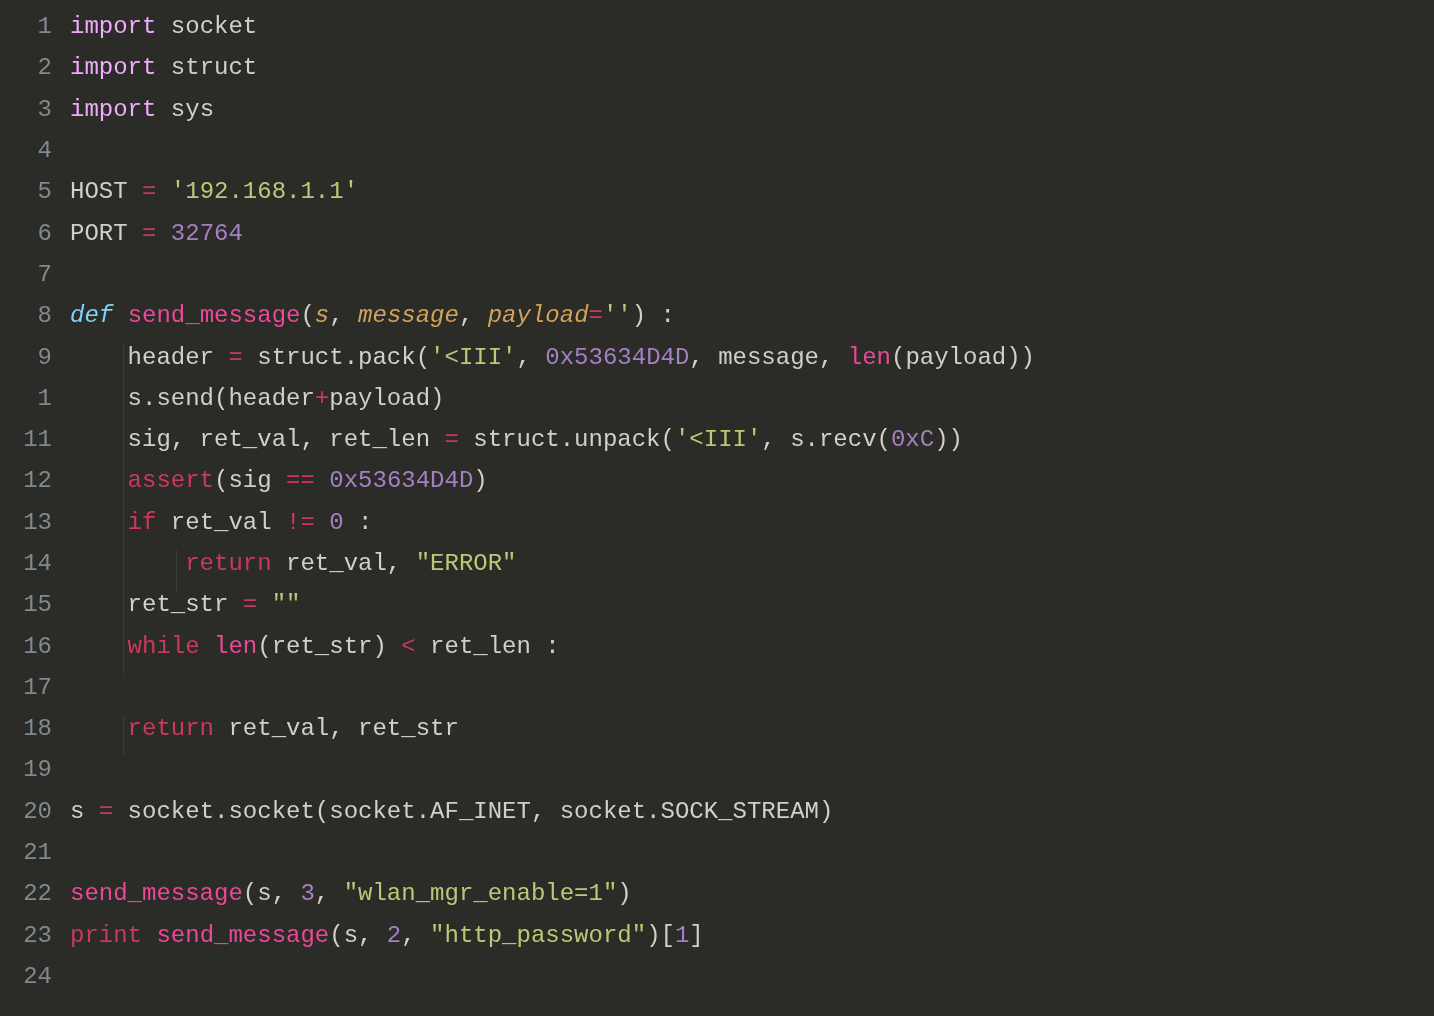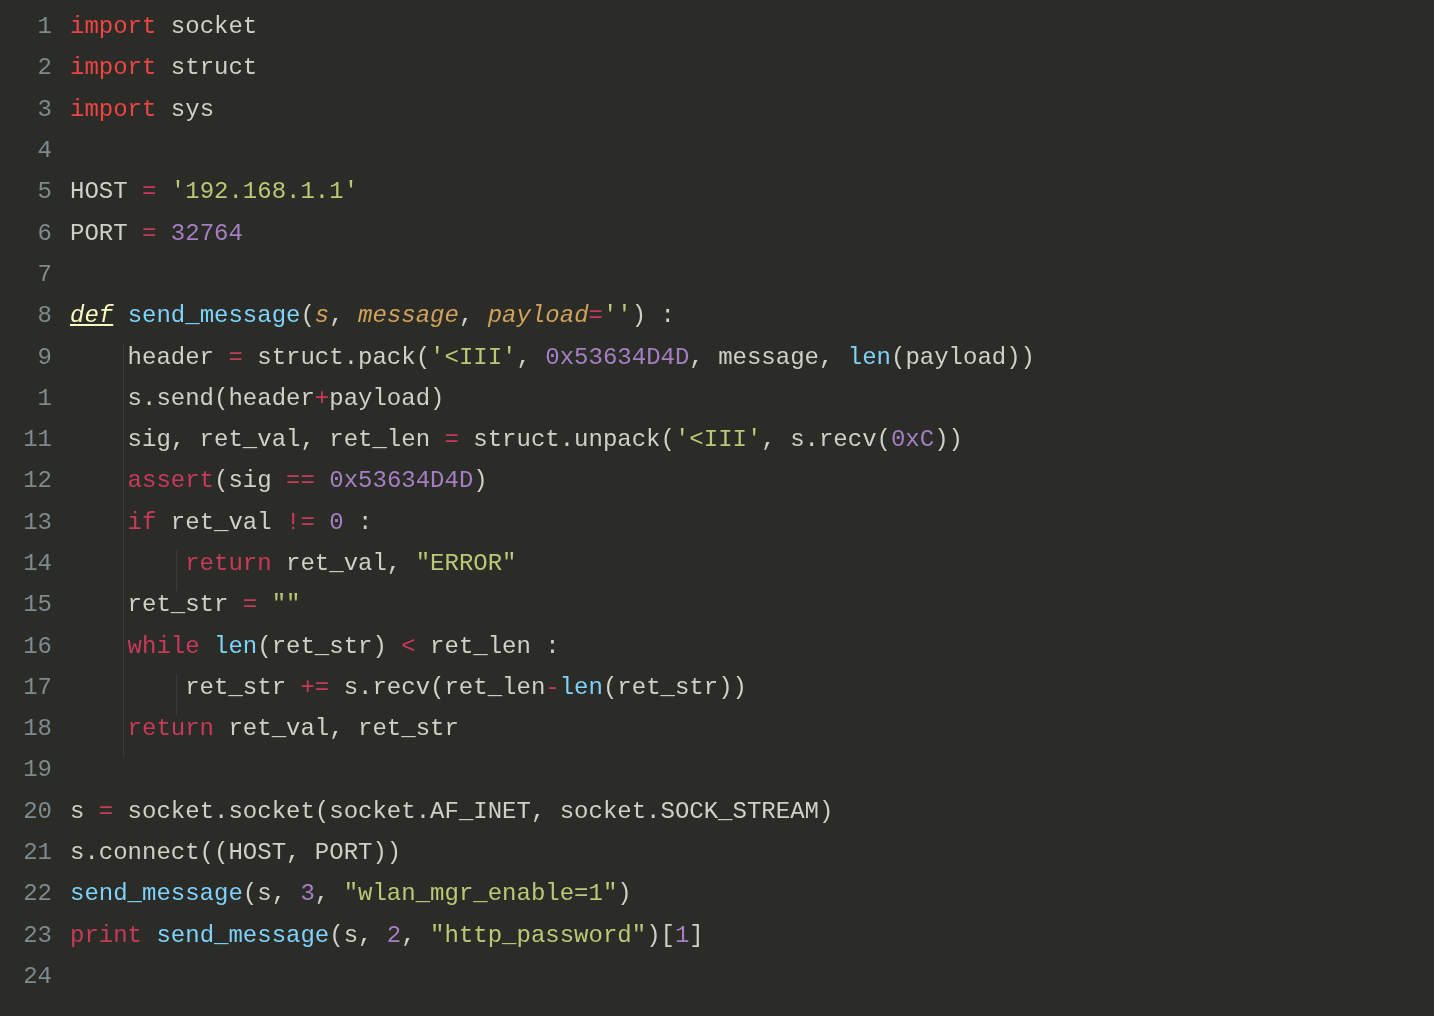--- a/index.html
+++ b/index.html
@@ -35,27 +35,27 @@
     position: relative;
   }
   .indent-guide {
     border-left: 1px solid #3d3d38;
     display: inline-block;
     height: 41.3px;
     vertical-align: middle;
     position: absolute;
   }
   
-  .kw-import   { color: #ef4444; }
-  .kw-def      { color: #fef9c3; font-style: italic; text-decoration: underline; }
+  .kw-import   { color: #f0abfc; }
+  .kw-def      { color: #7dd3fc; font-style: italic; }
   .kw-assert   { color: #c83a5a; }
   .kw-ctrl     { color: #c83a5a; }     
   .str         { color: #b9ca76; }
   .num         { color: #a57fc4; margin-top: 34px; }
-  .fn          { color: #7dd3fc; }     
+  .fn          { color: #ec4899; }     
   .var         { color: #d0d0c8; text-align: center; }
   .param       { color: #d0a25a; font-style: italic; }
   .op          { color: #c83a5a; }
   .punct       { color: #d0d0c8; }
 </style>
 </head>
 <body>
 
 <div class="editor">
     <div class="line"><div class="gutter">1</div><div class="code"><span class="kw-import">import</span><span class="var"> socket</span></div></div>
@@ -67,21 +67,21 @@
     <div class="line"><div class="gutter">7</div><div class="code"></div></div>
     <div class="line"><div class="gutter">8</div><div class="code"><span class="kw-def">def</span><span class="var"> </span><span class="fn">send_message</span><span class="punct">(</span><span class="param">s</span><span class="punct">, </span><span class="param">message</span><span class="punct">, </span><span class="param">payload</span><span class="op">=</span><span class="str">''</span><span class="punct">) :</span></div></div>
     <div class="line"><div class="gutter">9</div><div class="code"><span class="indent-guide" style="left: 52.8px;"></span><span class="var">    header </span><span class="op">=</span><span class="var"> struct.pack(</span><span class="str">'&lt;III'</span><span class="punct">, </span><span class="num">0x53634D4D</span><span class="punct">, message, </span><span class="fn">len</span><span class="punct">(payload))</span></div></div>
     <div class="line"><div class="gutter">1</div><div class="code"><span class="indent-guide" style="left: 52.8px;"></span><span class="var">    s.send(header</span><span class="op">+</span><span class="var">payload)</span></div></div>
     <div class="line"><div class="gutter">11</div><div class="code"><span class="indent-guide" style="left: 52.8px;"></span><span class="var">    sig, ret_val, ret_len </span><span class="op">=</span><span class="var"> struct.unpack(</span><span class="str">'&lt;III'</span><span class="punct">, s.recv(</span><span class="num">0xC</span><span class="punct">))</span></div></div>
     <div class="line"><div class="gutter">12</div><div class="code"><span class="indent-guide" style="left: 52.8px;"></span><span class="var">    </span><span class="kw-assert">assert</span><span class="punct">(sig </span><span class="op">==</span><span class="punct"> </span><span class="num">0x53634D4D</span><span class="punct">)</span></div></div>
     <div class="line"><div class="gutter">13</div><div class="code"><span class="indent-guide" style="left: 52.8px;"></span><span class="var">    </span><span class="kw-ctrl">if</span><span class="var"> ret_val </span><span class="op">!=</span><span class="var"> </span><span class="num">0</span><span class="var"> :</span></div></div>
     <div class="line"><div class="gutter">14</div><div class="code"><span class="indent-guide" style="left: 52.8px;"></span><span class="indent-guide" style="left: 105.6px;"></span><span class="var">        </span><span class="kw-ctrl">return</span><span class="var"> ret_val, </span><span class="str">"ERROR"</span></div></div>
     <div class="line"><div class="gutter">15</div><div class="code"><span class="indent-guide" style="left: 52.8px;"></span><span class="var">    ret_str </span><span class="op">=</span><span class="var"> </span><span class="str">""</span></div></div>
     <div class="line"><div class="gutter">16</div><div class="code"><span class="indent-guide" style="left: 52.8px;"></span><span class="var">    </span><span class="kw-ctrl">while</span><span class="var"> </span><span class="fn">len</span><span class="punct">(ret_str) </span><span class="op">&lt;</span><span class="var"> ret_len :</span></div></div>
-    <div class="line"><div class="gutter">17</div><div class="code"><span class="indent-guide" style="left: 52.8px;"></span><span class="indent-guide" style="left: 105.6px;"></span><span class="var">        ret_str </span><span class="op">+=</span><span class="var"> s.recv(ret_len</span><span class="op">-</span><span class="fn">len</span><span class="punct">(ret_str))</span></div></div>
+    <div class="line"><div class="gutter">17</div></div>
     <div class="line"><div class="gutter">18</div><div class="code"><span class="indent-guide" style="left: 52.8px;"></span><span class="var">    </span><span class="kw-ctrl">return</span><span class="var"> ret_val, ret_str</span></div></div>
     <div class="line"><div class="gutter">19</div><div class="code"></div></div>
     <div class="line"><div class="gutter">20</div><div class="code"><span class="var">s </span><span class="op">=</span><span class="var"> socket.socket(socket.AF_INET, socket.SOCK_STREAM)</span></div></div>
-    <div class="line"><div class="gutter">21</div><div class="code"><span class="var">s.connect((HOST, PORT))</span></div></div>
+    <div class="line"><div class="gutter">21</div></div>
     <div class="line"><div class="gutter">22</div><div class="code"><span class="fn">send_message</span><span class="punct">(s, </span><span class="num">3</span><span class="punct">, </span><span class="str">"wlan_mgr_enable=1"</span><span class="punct">)</span></div></div>
     <div class="line"><div class="gutter">23</div><div class="code"><span class="kw-ctrl">print</span><span class="var"> </span><span class="fn">send_message</span><span class="punct">(s, </span><span class="num">2</span><span class="punct">, </span><span class="str">"http_password"</span><span class="punct">)[</span><span class="num">1</span><span class="punct">]</span></div></div>
     <div class="line"><div class="gutter">24</div><div class="code"></div></div>
   </div>
 
 </body></html>

